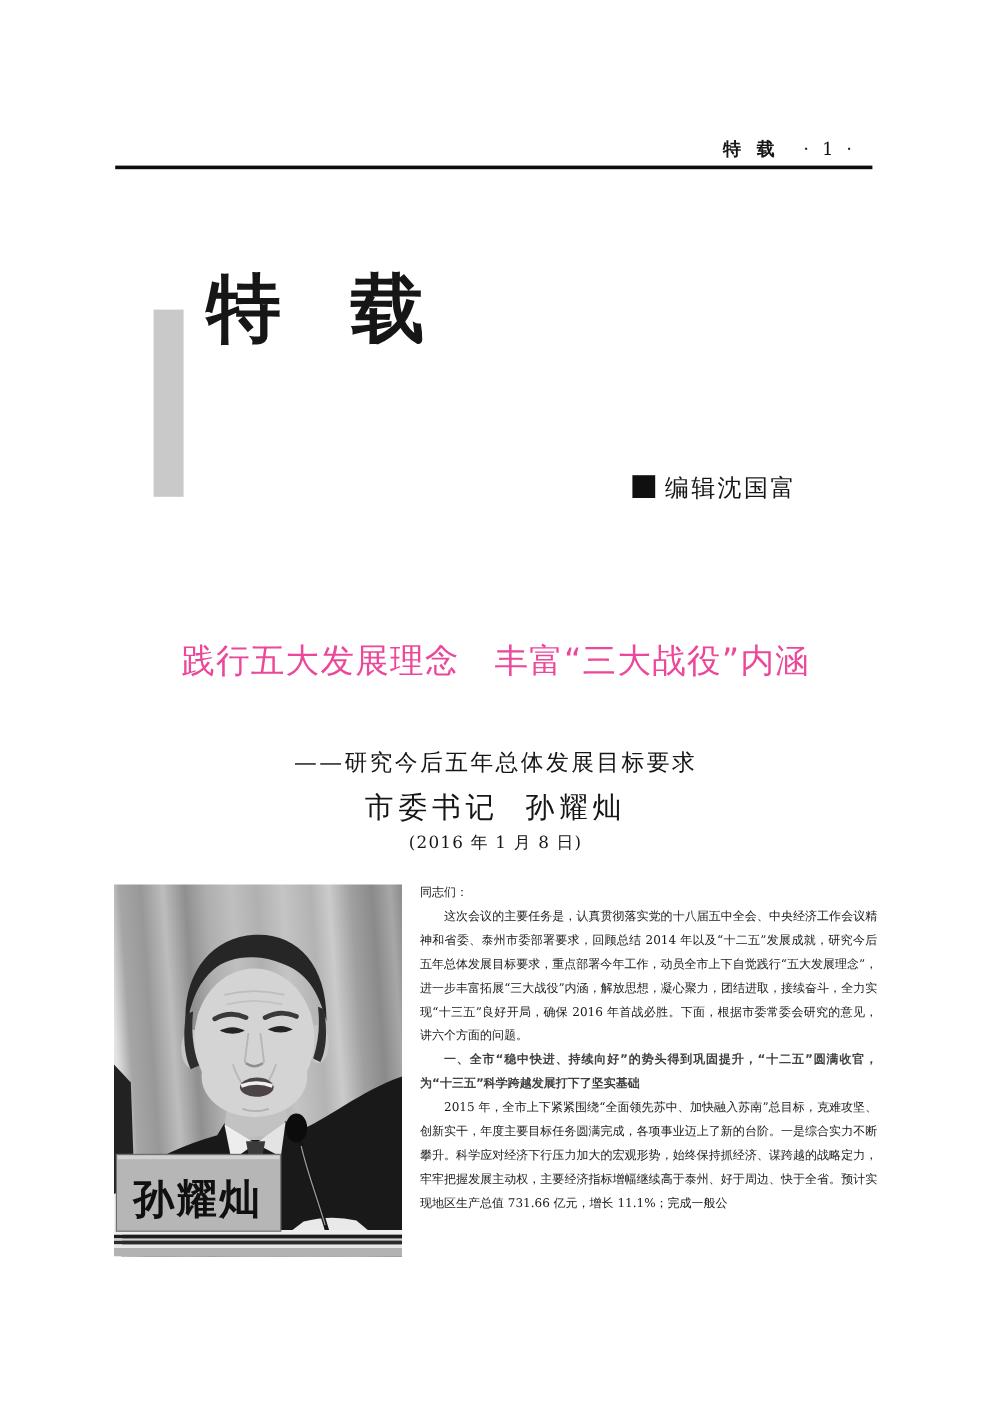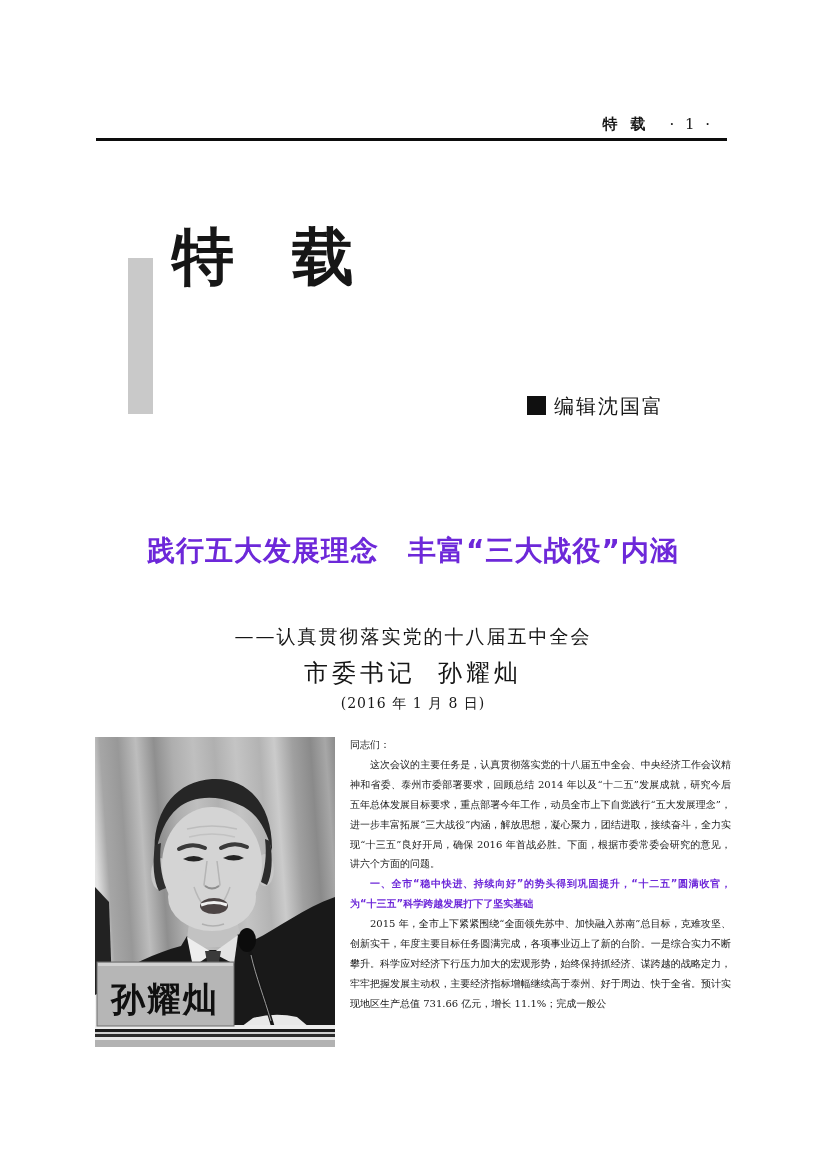--- a/index.html
+++ b/index.html
@@ -82,24 +82,24 @@
   
   .article-title {
     position: absolute;
     left: 96px;
     top: 531px;
     width: 634px;
     margin: 0;
     text-align: center;
     font-size: 28px;
     line-height: 40px;
-    font-weight: bold;
+    font-weight: normal;
     letter-spacing: 1px;
     font-family: "DejaVu Sans", "Liberation Sans", sans-serif;
-    color: #6d28d9;
+    color: #ec4899;
   }
   .article-subtitle {
     position: absolute;
     left: 96px;
     top: 623px;
     width: 634px;
     text-align: center;
     font-size: 19px;
     line-height: 26px;
     letter-spacing: 2px;
@@ -145,21 +145,21 @@
     font-size: 10px;
     line-height: 19.9px;
     text-align: justify;
     color: #191919;
   }
   .body-col p { margin: 0; }
   .indent { text-indent: 2em; }
   .heading {
     font-weight: bold;
     font-family: "DejaVu Sans", "Liberation Sans", sans-serif;
-    color: #6d28d9;
+    color: #404040;
   }
   .plate-text {
     font-family: "DejaVu Sans", "Liberation Sans", sans-serif;
     font-weight: 600;
     letter-spacing: 2px;
   }
 </style>
 </head>
 <body>
 
@@ -173,21 +173,21 @@
 
   <div class="accent-bar"></div>
   <h1 class="section-title">特载</h1>
   <div class="editor-line">
     <span class="editor-marker"></span><span>编辑</span><span class="editor-name">沈国富</span>
   </div>
 
   <h2 class="article-title">
     <div>践行五大发展理念　丰富“三大战役”内涵</div>
   </h2>
-  <div class="article-subtitle">——认真贯彻落实党的十八届五中全会</div>
+  <div class="article-subtitle">——研究今后五年总体发展目标要求</div>
   <div class="article-author">
     <span>市委书记</span><span class="author-name">孙耀灿</span>
   </div>
   <div class="article-date">(2016 年 1 月 8 日)</div>
 
   <div class="photo-wrap">
     <svg viewBox="0 0 240 310" width="240" height="310" xmlns="http://www.w3.org/2000/svg">
       <defs>
         <linearGradient id="curt" x1="0" y1="0" x2="1" y2="0">
           <stop offset="0" stop-color="#8e8e8e"></stop>

